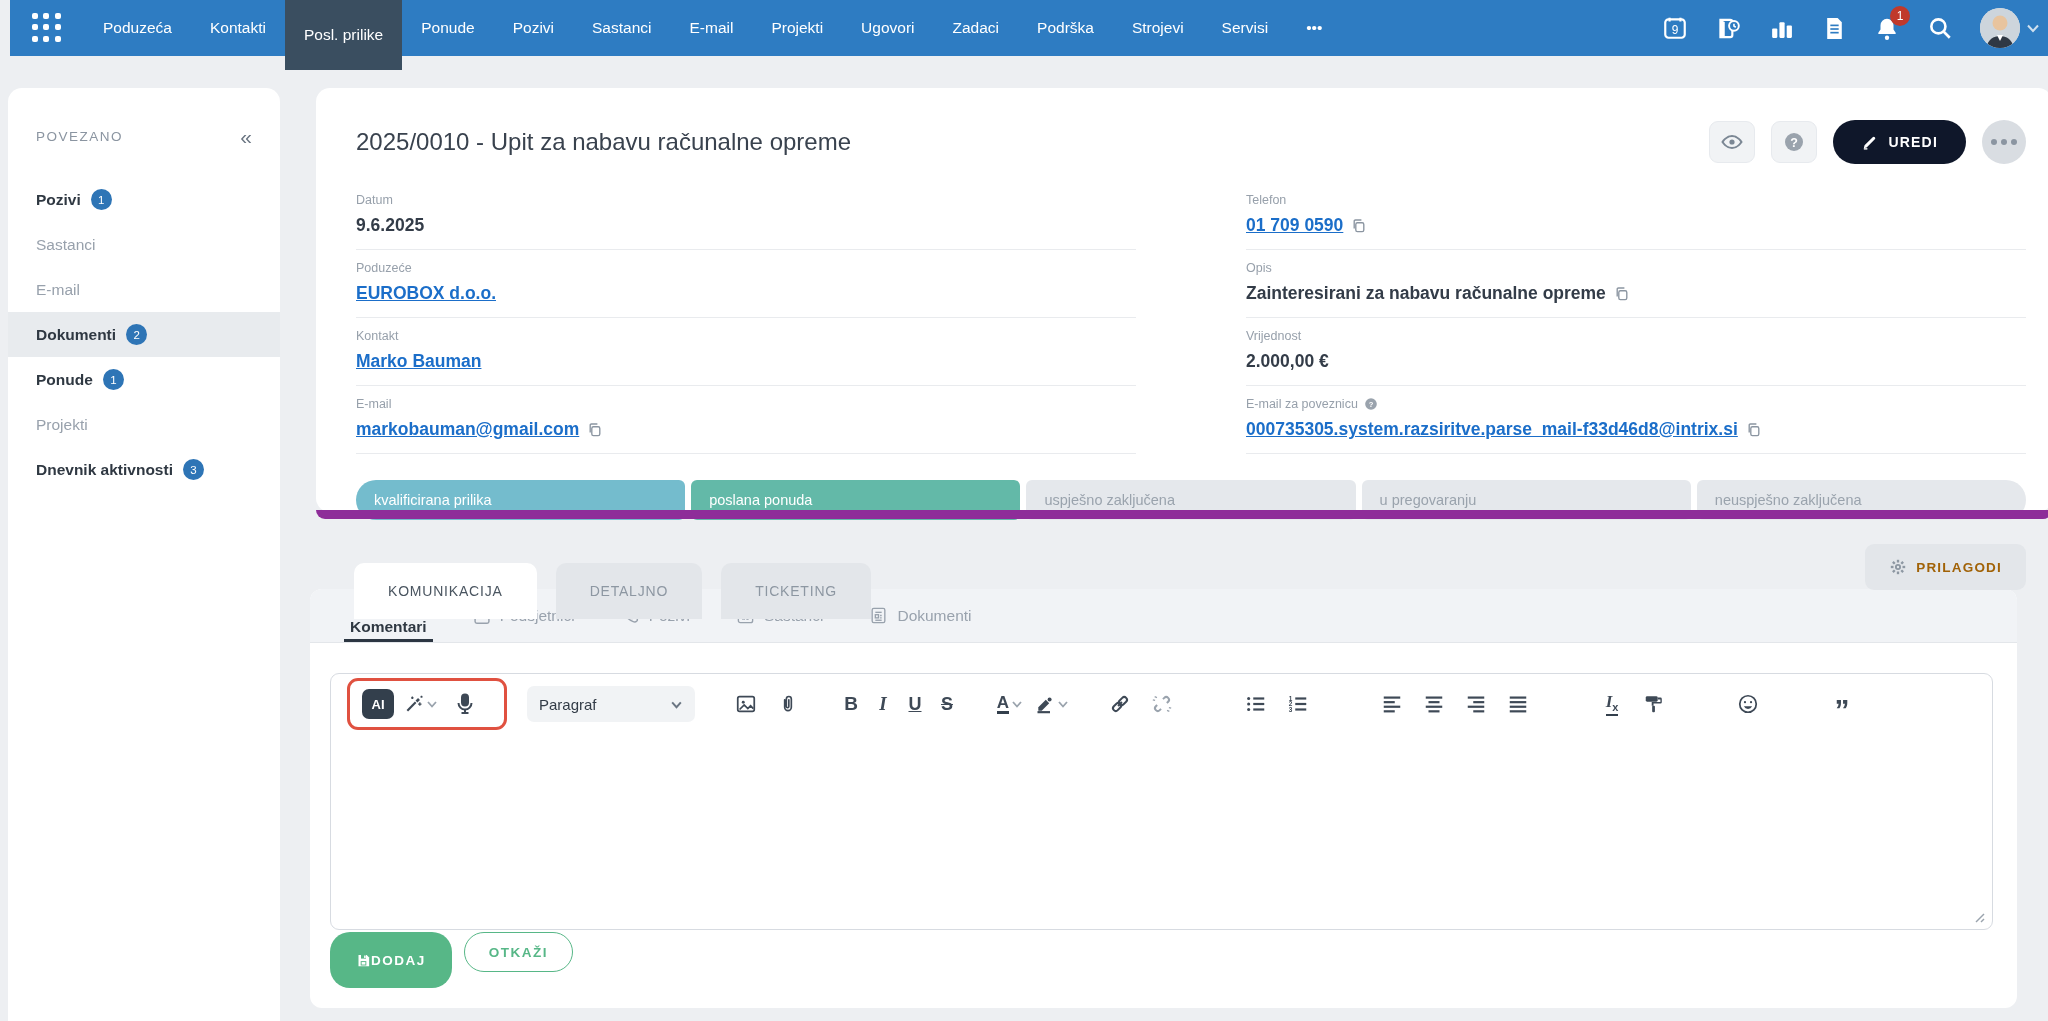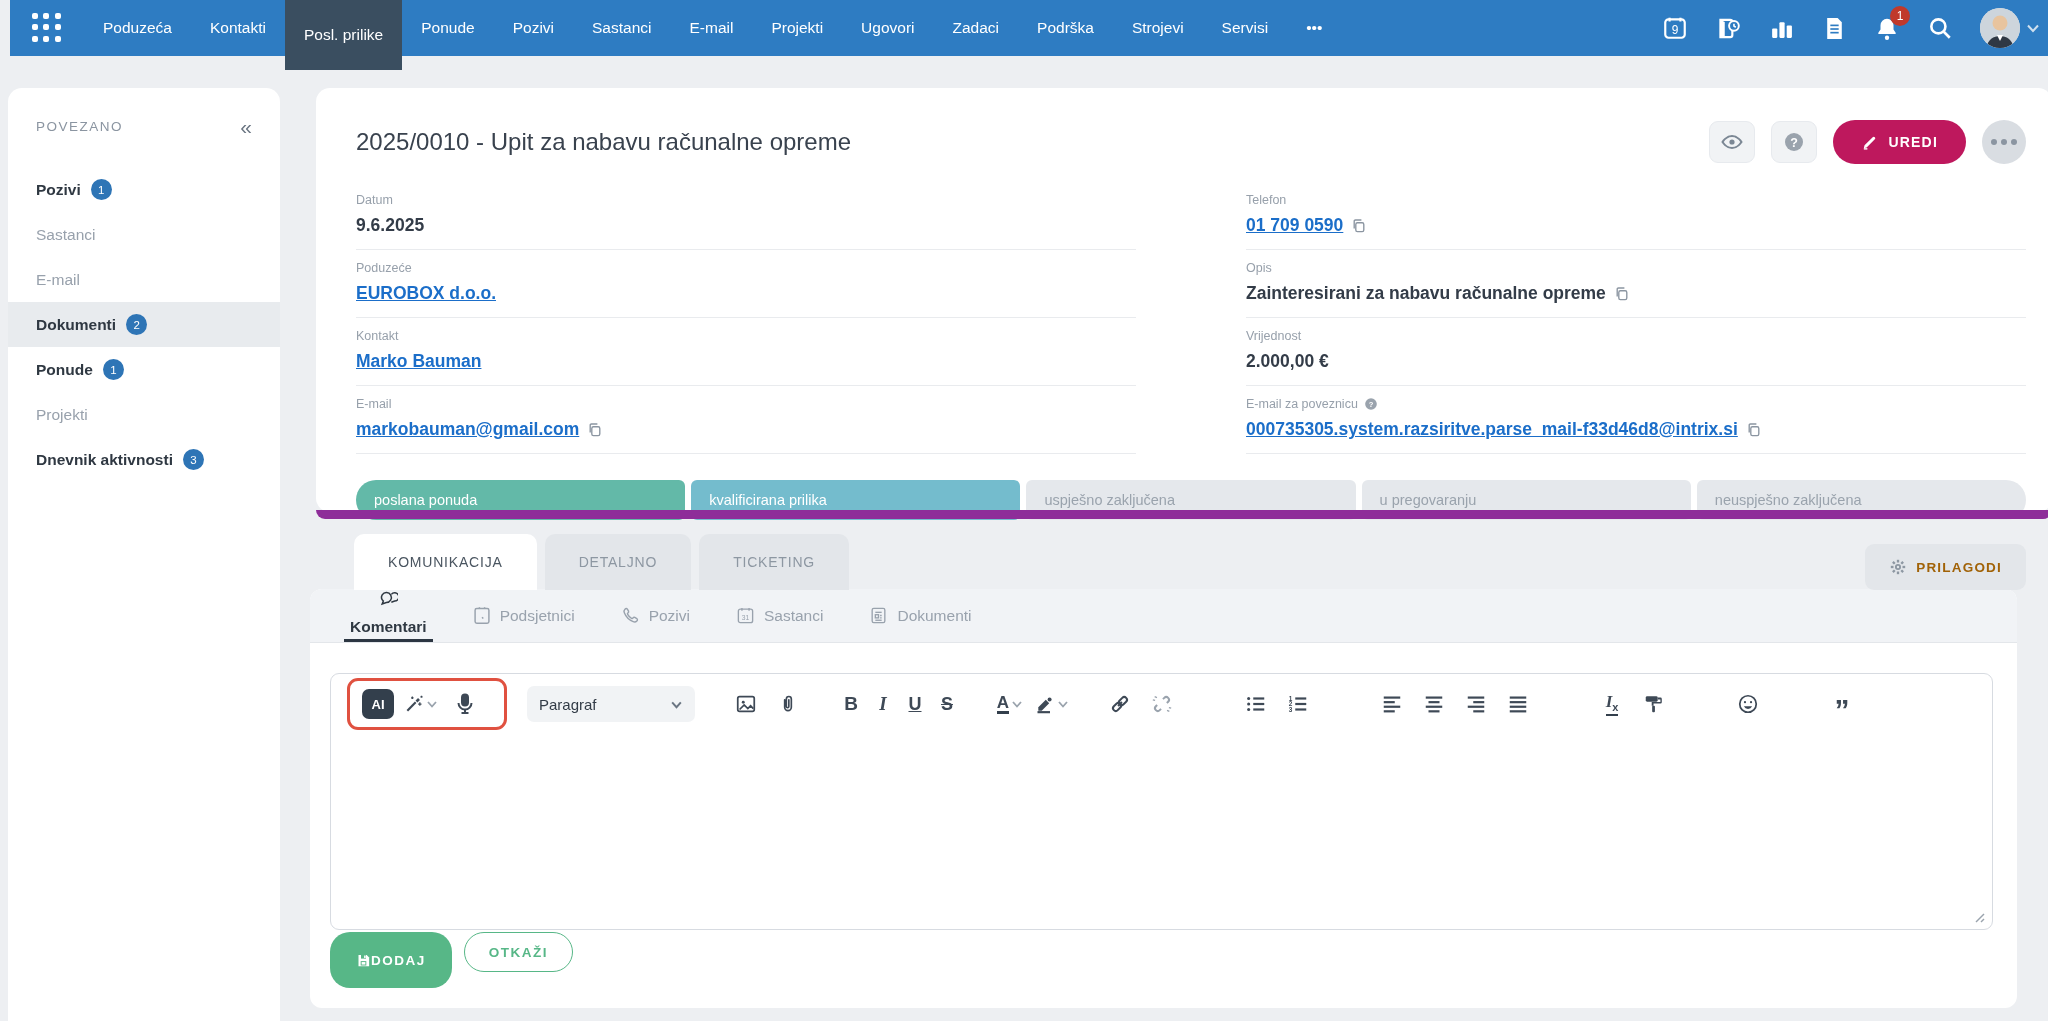--- a/index.html
+++ b/index.html
@@ -17,42 +17,42 @@
   .nav-item.active { background:#3a4e60; height:70px; margin-top:14px; padding-top:0; }
   .nav-right { margin-left:auto; display:flex; align-items:center; gap:27px; padding-right:18px; }
   .nav-ico { width:26px; height:26px; position:relative; cursor:pointer; display:flex; align-items:center; justify-content:center; }
   .badge-red { position:absolute; top:-9px; right:-10px; background:#c0392b; color:#fff; font-size:12px;
                min-width:20px; height:20px; border-radius:10px; display:flex; align-items:center; justify-content:center; padding:0 5px; }
   .avatar-wrap { display:flex; align-items:center; gap:6px; cursor:pointer; }
   .avatar { width:40px; height:40px; border-radius:50%; background:#dfe4e8; overflow:hidden; }
 
   
   .sidebar { position:absolute; top:88px; left:8px; width:272px; height:933px; background:#fff;
-             border-radius:14px 14px 0 0; padding:28px 0 0 0; }
+             border-radius:14px 14px 0 0; padding:38px 0 0 0; }
   .sidebar-head { display:flex; align-items:center; justify-content:space-between; padding:0 28px 30px 28px; }
   .sidebar-title { color:#8b95a1; font-size:13.5px; letter-spacing:1.5px; }
   .collapse { color:#6a7582; font-size:21px; cursor:pointer; line-height:1; }
   .side-item { display:flex; align-items:center; gap:10px; height:45px; padding:0 28px;
                font-size:15.5px; color:#98a1ac; cursor:pointer; }
   .side-item.strong { color:#2f3842; font-weight:700; }
   .side-item.active { background:#e8ebee; }
   .badge-blue { background:#2e75b6; color:#fff; font-size:11.5px; width:21px; height:21px; border-radius:50%;
                 display:flex; align-items:center; justify-content:center; font-weight:400; }
 
   
   .main-card { position:absolute; top:88px; left:316px; width:1736px; height:424px; background:#fff;
                border-radius:14px; }
   .purple-bar { position:absolute; left:0; bottom:-7px; width:100%; height:9px; background:#8e2d99;
                 border-radius:0 0 14px 14px; }
   .record-head { display:flex; align-items:center; padding:32px 26px 0 40px; }
   .record-title { font-size:24px; color:#39424e; font-weight:400; }
   .head-actions { margin-left:auto; display:flex; align-items:center; gap:16px; }
   .sq-btn { width:46px; height:42px; background:#f1f3f5; border:1px solid #e7eaee; border-radius:9px;
             display:flex; align-items:center; justify-content:center; cursor:pointer; }
-  .edit-btn { height:44px; padding:0 28px; background:#be185d; border:none; border-radius:22px; color:#fff;
+  .edit-btn { height:44px; padding:0 28px; background:#0f172a; border:none; border-radius:22px; color:#fff;
               font-size:14px; letter-spacing:1.2px; font-weight:700; display:flex; align-items:center; gap:10px;
               cursor:pointer; font-family:"Liberation Sans",sans-serif; }
   .more-btn { width:44px; height:44px; border-radius:50%; background:#d9dde2; border:none; cursor:pointer;
               display:flex; align-items:center; justify-content:center; gap:4px; }
   .more-btn i { width:6px; height:6px; border-radius:50%; background:#8b95a1; }
 
   .fields { display:flex; padding:18px 26px 0 40px; gap:110px; }
   .fcol { flex:1; }
   .fcol.right { max-width:810px; }
   .frow { padding:11px 0 13px 0; border-bottom:1px solid #e9ebee; }
@@ -64,21 +64,21 @@
   
   .pipeline { display:flex; gap:6px; margin:26px 26px 0 40px; }
   .pseg { flex:1; height:40px; display:flex; align-items:center; padding-left:18px; font-size:14.5px;
           color:#9aa3ad; background:#e5e8ec; border-radius:6px; cursor:pointer; }
   .pseg:first-child { border-radius:20px 6px 6px 20px; }
   .pseg:last-child { border-radius:6px 20px 20px 6px; }
   .pseg.s1 { background:#74bccd; color:#fff; }
   .pseg.s2 { background:#63b9a8; color:#fff; }
 
   
-  .section-tabs { position:absolute; top:534px; left:322px; display:flex; gap:8px; z-index:5;padding-left:32px; }
+  .section-tabs { position:absolute; top:563px; left:322px; display:flex; gap:19px; z-index:5;padding-left:32px; }
   .stab { height:56px; padding:0 34px; display:flex; align-items:center; font-size:14px; letter-spacing:0.8px;
           color:#8d97a2; background:#e3e6ea; border-radius:10px 10px 0 0; cursor:pointer; }
   .stab.active { background:#fff; color:#4a5560; }
   .customize { position:absolute; top:544px; right:22px; height:46px; padding:0 24px; background:#e3e6ea;
                border:none; border-radius:9px; color:#a16207; font-size:13.5px; letter-spacing:1.2px; font-weight:700;
                display:flex; align-items:center; gap:9px; cursor:pointer; font-family:"Liberation Sans",sans-serif; z-index:4;}
 
   
   .comm-card { position:absolute; top:589px; left:310px; width:1707px; height:419px; background:#fff;
                border-radius:12px; }
@@ -363,22 +363,22 @@
                 <rect x="6" y="6" width="10" height="11" rx="2"></rect>
                 <path d="M4 13V4a1.5 1.5 0 0 1 1.5-1.5H13"></path>
               </svg>
             </span>
         </div>
       </div>
     </div>
   </div>
 
   <div class="pipeline">
+    <div class="pseg s1">kvalificirana prilika</div>
     <div class="pseg s2">poslana ponuda</div>
-    <div class="pseg s1">kvalificirana prilika</div>
     <div class="pseg">uspješno zaključena</div>
     <div class="pseg">u pregovaranju</div>
     <div class="pseg">neuspješno zaključena</div>
   </div>
 
   <div class="purple-bar"></div>
 </section>
 
 <div class="section-tabs">
   <div class="stab active">KOMUNIKACIJA</div>

